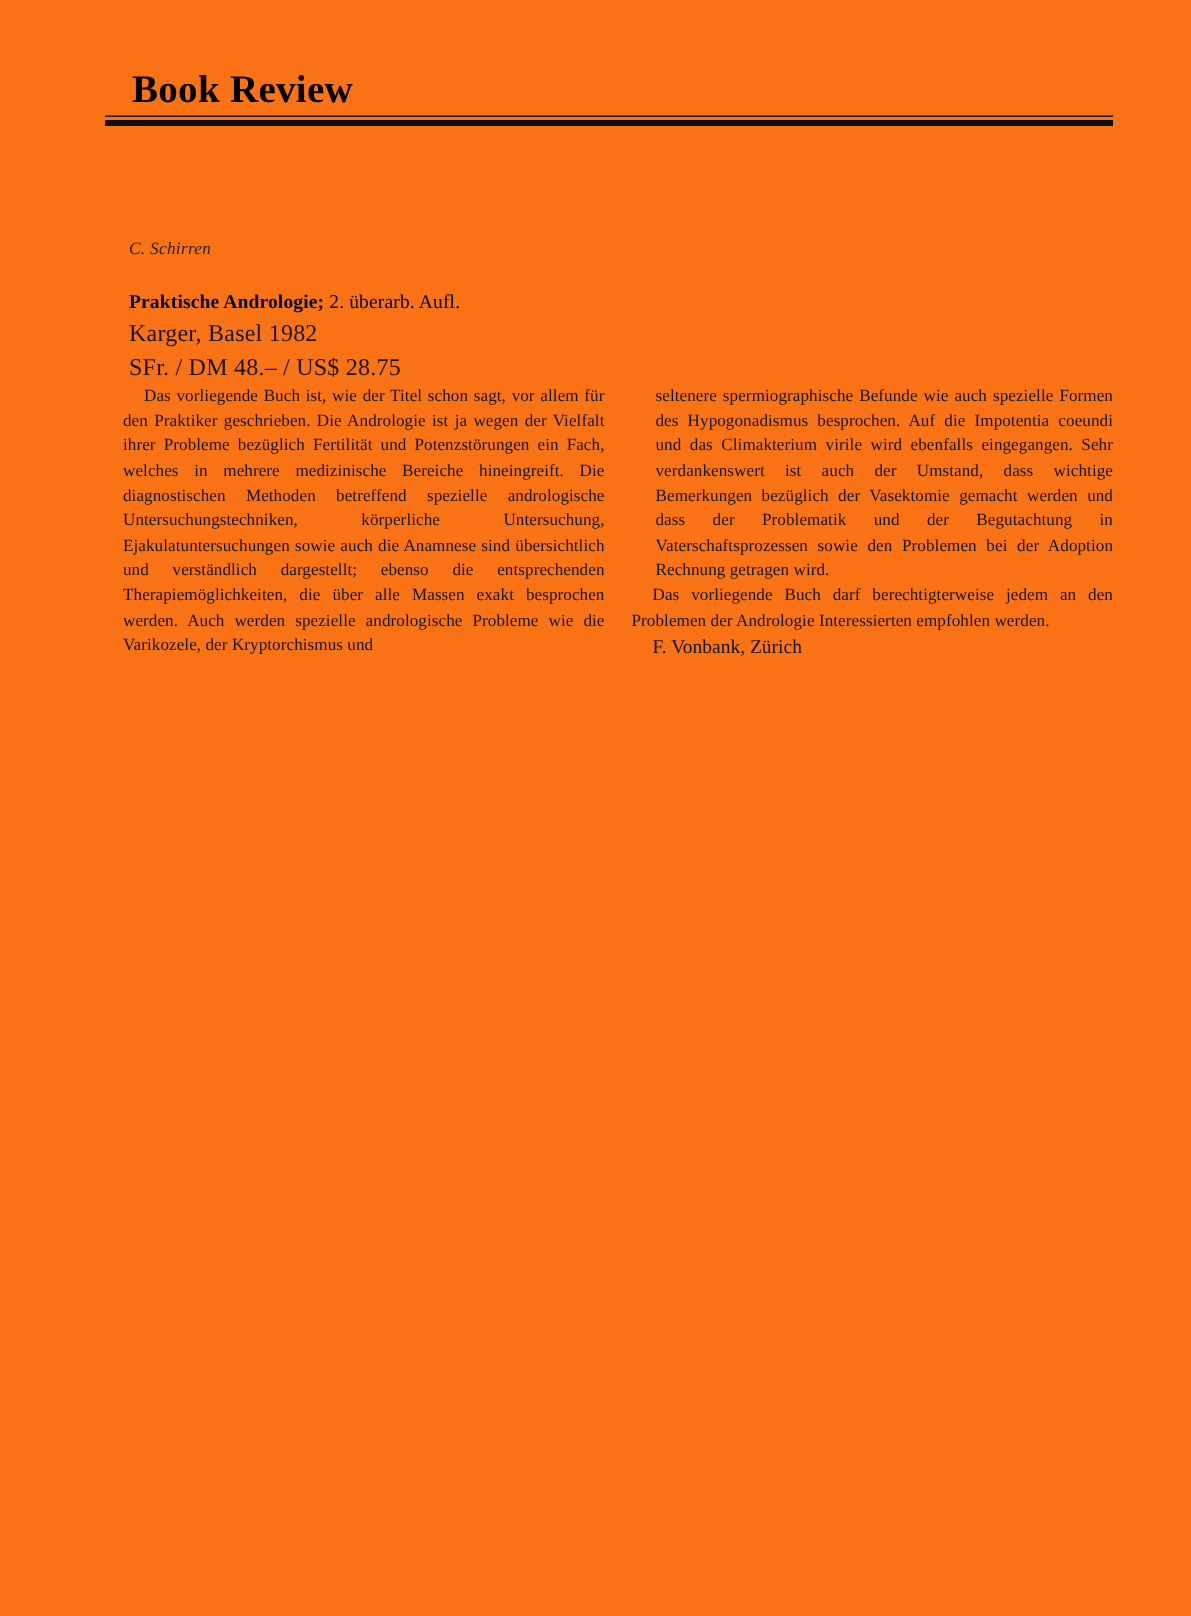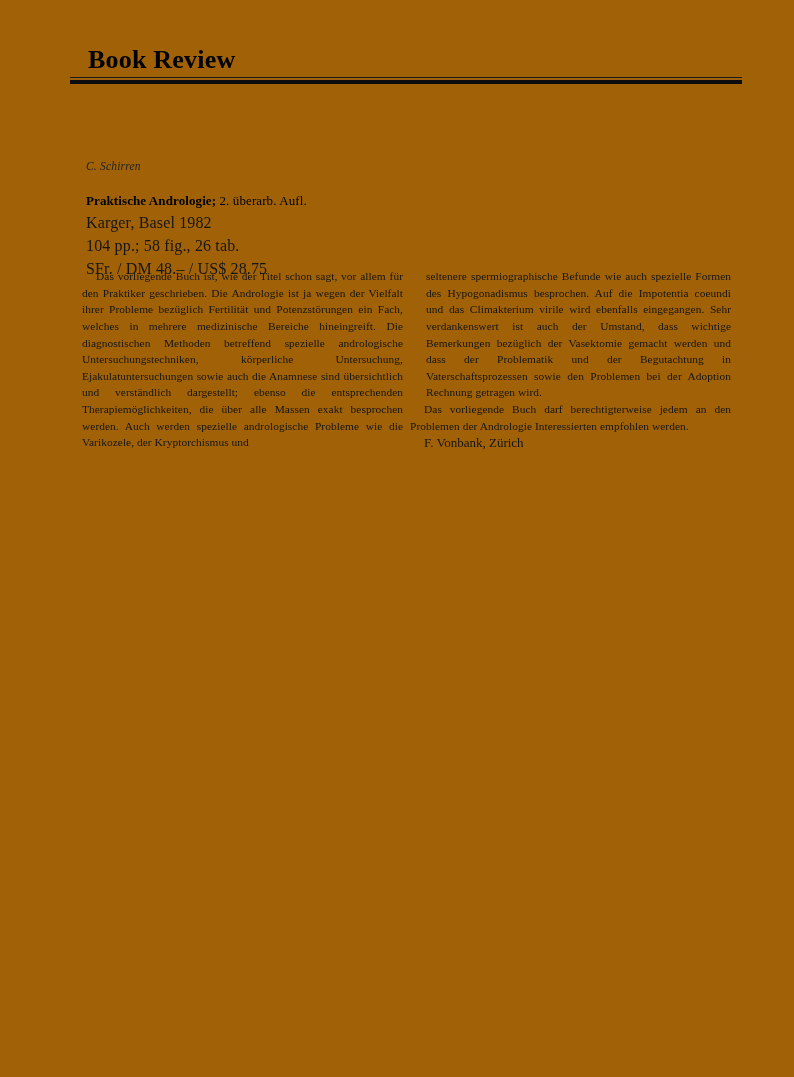--- a/index.html
+++ b/index.html
@@ -15,21 +15,21 @@
     color: #1a1a1a;
     overflow: hidden;
   }
 
   .page {
     position: absolute;
     left: 0;
     top: 0;
     width: 794px;
     height: 1077px;
-    background: #a16207;
+    background: #f97316;
   }
 
   
   .header-block {
     position: absolute;
     left: 70px;
     top: 45px;
     width: 672px;
   }
   .page-title {
@@ -86,24 +86,24 @@
     font-size: 16px;
     color: #151515;
     margin-top: 2px;
     letter-spacing: 0.15px;
   }
 
   
   .columns {
     position: absolute;
     left: 82px;
-    top: 268px;
+    top: 256px;
     width: 660px;
     display: flex;
-    gap: 7px;
+    gap: 18px;
   }
   .col {
     width: 321px;
     font-size: 11.4px;
     line-height: 1.46;
     color: #141414;
     text-align: justify;
   }
   .col p {
     margin: 0;
@@ -137,21 +137,20 @@
     <div class="rule-gap"></div>
     <div class="rule-thick"></div>
   </div>
 
   <div class="biblio">
     <div class="biblio-author">C. Schirren</div>
     <div class="biblio-title-line">
       <span class="biblio-title-bold">Praktische Andrologie;</span><span>&nbsp;</span><span class="biblio-edition">2. überarb. Aufl.</span>
     </div>
     <div class="biblio-line">Karger, Basel 1982</div>
-    <div class="biblio-line">104 pp.; 58 fig., 26 tab.</div>
     <div class="biblio-line">SFr. / DM 48.– / US$ 28.75</div>
   </div>
 
   <div class="columns">
     <div class="col">
       <p>Das vorliegende Buch ist, wie der Titel schon sagt, vor allem für den Praktiker geschrieben. Die Andrologie ist ja wegen der Vielfalt ihrer Probleme bezüglich Fertilität und Potenzstörungen ein Fach, welches in mehrere medizinische Bereiche hineingreift. Die diagnostischen Methoden betreffend spezielle andrologische Untersuchungstechniken, körperliche Untersuchung, Ejakulatuntersuchungen sowie auch die Anamnese sind übersichtlich und verständlich dargestellt; ebenso die entsprechenden Therapiemöglichkeiten, die über alle Massen exakt besprochen werden. Auch werden spezielle andrologische Probleme wie die Varikozele, der Kryptorchismus und</p>
     </div>
     <div class="col">
       <p class="no-indent">seltenere spermiographische Befunde wie auch spezielle Formen des Hypogonadismus besprochen. Auf die Impotentia coeundi und das Climakterium virile wird ebenfalls eingegangen. Sehr verdankenswert ist auch der Umstand, dass wichtige Bemerkungen bezüglich der Vasektomie gemacht werden und dass der Problematik und der Begutachtung in Vaterschaftsprozessen sowie den Problemen bei der Adoption Rechnung getragen wird.</p>
       <p>Das vorliegende Buch darf berechtigterweise jedem an den Problemen der Andrologie Interessierten empfohlen werden.</p>

